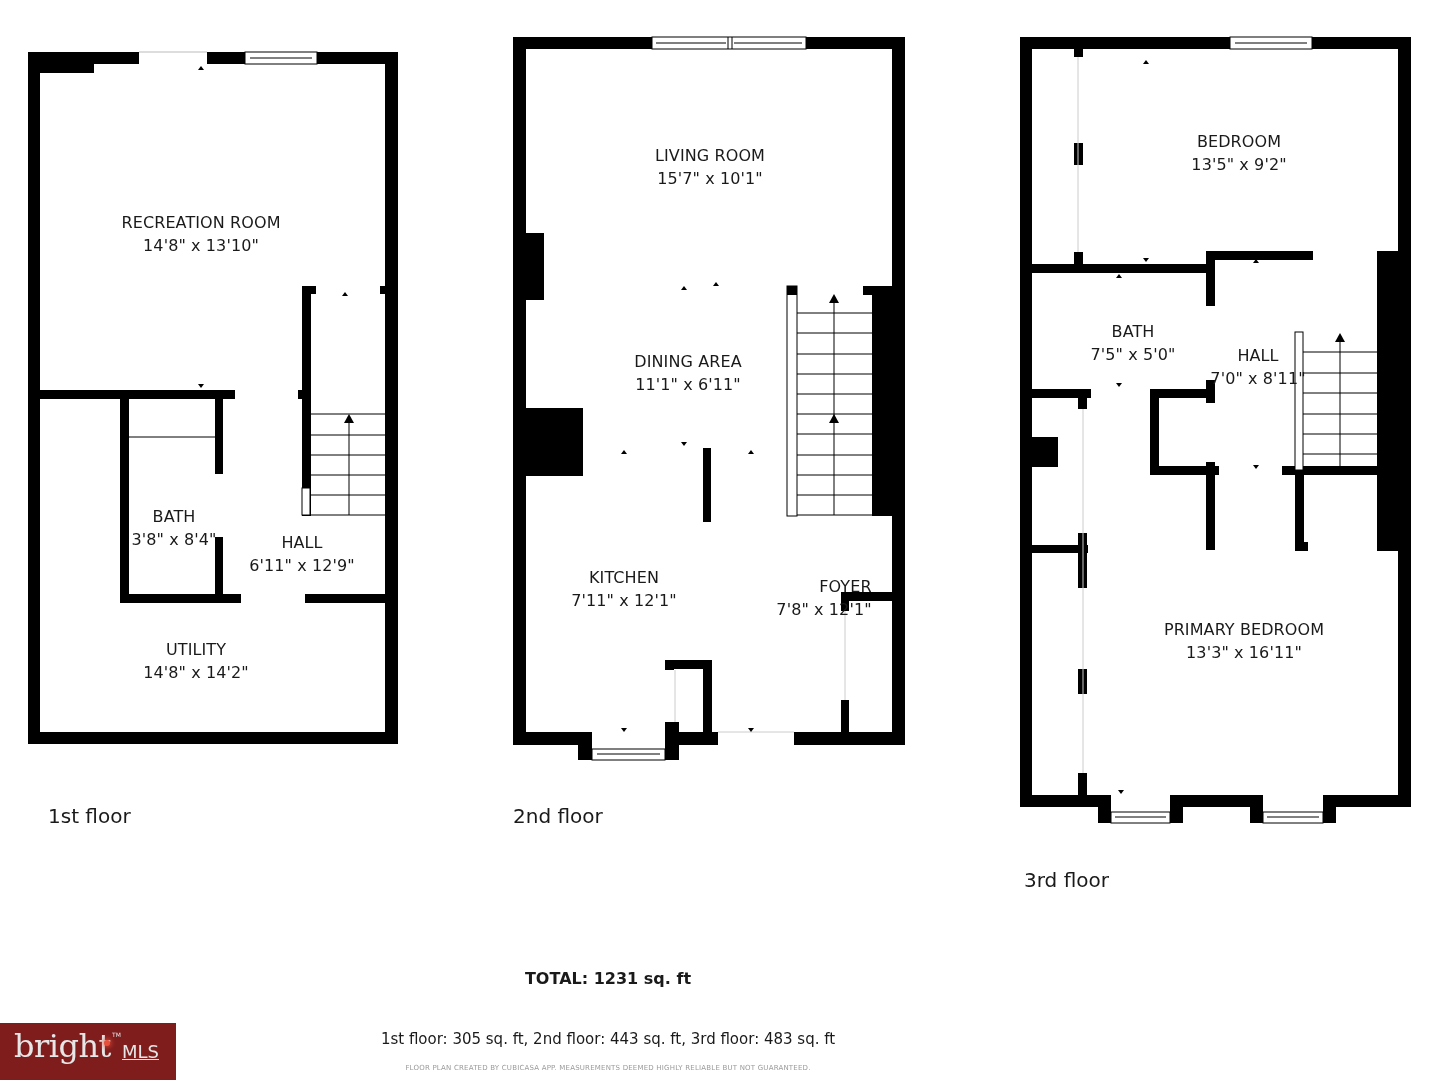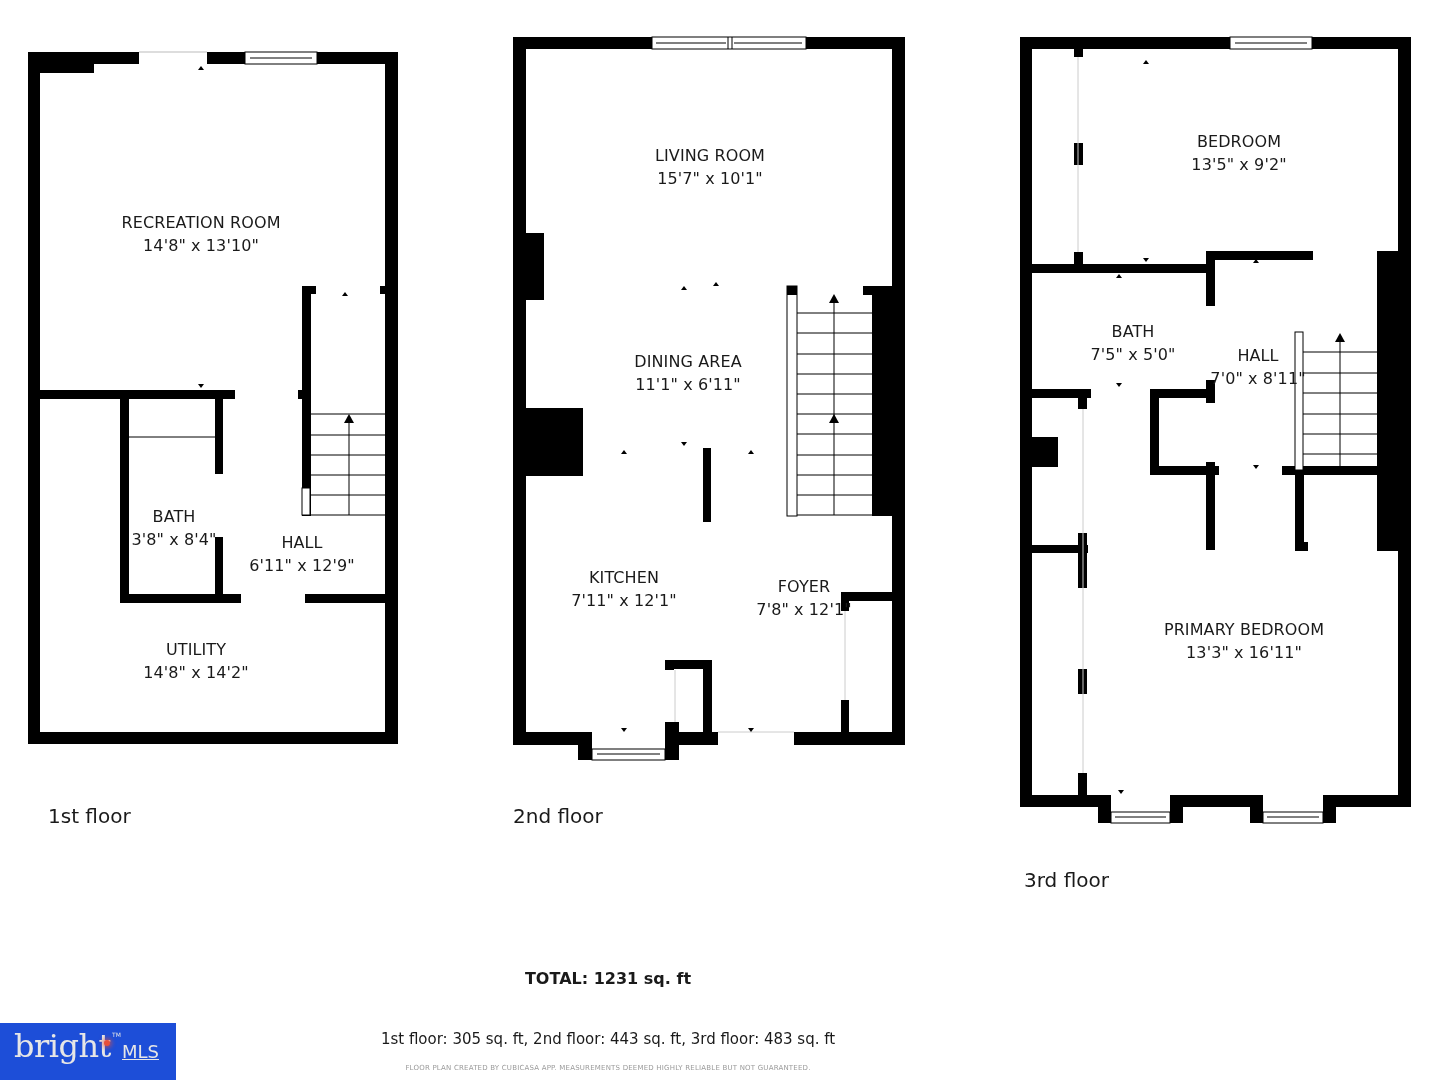--- a/index.html
+++ b/index.html
@@ -4,21 +4,21 @@
 <style>
   html, body { margin:0; padding:0; background:#ffffff; }
   body { width:1440px; height:1080px; position:relative; overflow:hidden; font-family:"DejaVu Sans", sans-serif; color:#1a1a1a; }
   .plan { position:absolute; left:0; top:0; }
   .room-label { position:absolute; text-align:center; font-size:16px; line-height:23px; letter-spacing:0.1px; color:#1a1a1a; transform:translateX(-50%); white-space:nowrap; }
   .floor-label { position:absolute; font-size:20px; color:#1a1a1a; }
   .summary { position:absolute; left:0; width:1216px; top:968px; text-align:center; }
   .summary .total { font-weight:bold; font-size:16px; line-height:21px; }
   .summary .line { font-size:15px; line-height:21px;margin-top:40px; }
   .summary .disclaimer { font-size:7px; color:#9a9a9a; margin-top:14px; letter-spacing:0.2px; }
-  .logo { position:absolute; left:0; top:1023px; width:176px; height:57px; background:#1d4ed8; }
+  .logo { position:absolute; left:0; top:1023px; width:176px; height:57px; background:#7f1d1d; }
   .logo .bright { position:absolute; left:14px; top:4px; font-family:"DejaVu Serif", serif; font-size:32px; color:#e6e6e6; letter-spacing:-0.5px; }
   .logo .mls { position:absolute; left:122px; top:18px; font-size:18px; color:#e6e6e6;text-decoration:underline; }
   .logo .tm { position:absolute; left:112px; top:8px; font-size:6px; color:#e6e6e6; }
   .logo .spark { position:absolute; left:104px; top:17px; width:6px; height:6px; border-radius:50%; background:#e8503a; box-shadow:0 0 4px 2px rgba(232,80,58,0.6); }
 </style>
 </head>
 <body>
 
 <svg class="plan" width="1440" height="960" viewBox="0 0 1440 960" xmlns="http://www.w3.org/2000/svg">
   <defs>
@@ -234,21 +234,21 @@
   <div>15'7" x 10'1"</div>
 </div>
 <div class="room-label" style="left:663px; top:350px;margin-left:25px;">
   <div>DINING AREA</div>
   <div>11'1" x 6'11"</div>
 </div>
 <div class="room-label" style="left:624px; top:566px;">
   <div>KITCHEN</div>
   <div>7'11" x 12'1"</div>
 </div>
-<div class="room-label" style="left:804px; top:575px;">
+<div class="room-label" style="left:824px; top:575px;text-align:right;">
   <div>FOYER</div>
   <div>7'8" x 12'1"</div>
 </div>
 
 <div class="room-label" style="left:1239px; top:130px;">
   <div>BEDROOM</div>
   <div>13'5" x 9'2"</div>
 </div>
 <div class="room-label" style="left:1133px; top:320px;">
   <div>BATH</div>

